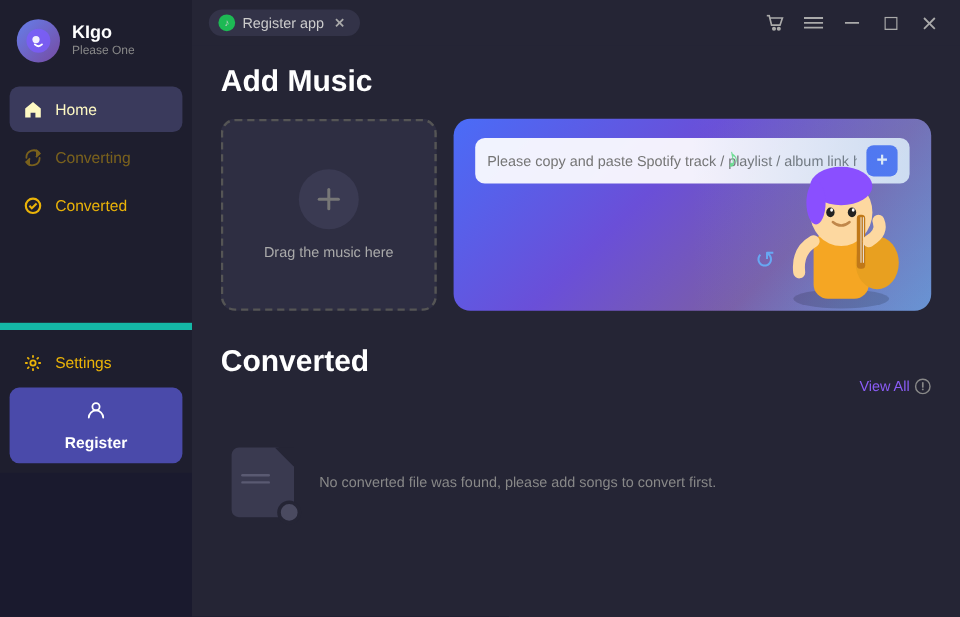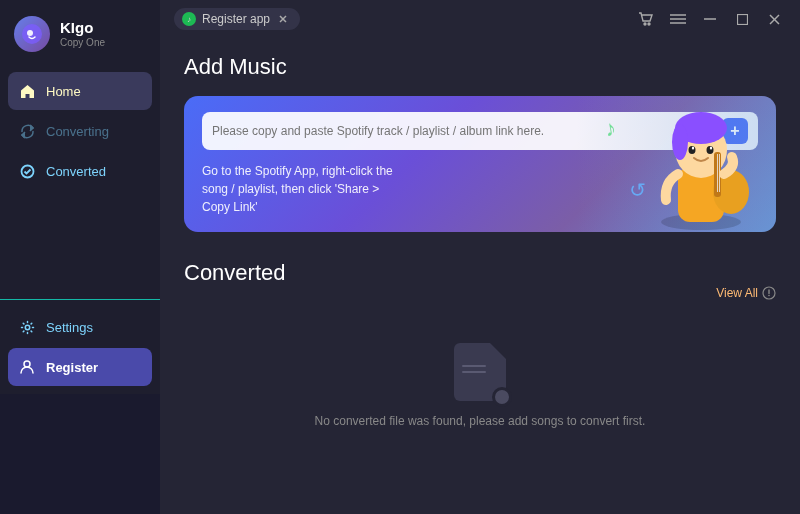--- a/index.html
+++ b/index.html
@@ -60,21 +60,21 @@
 
     .nav-item {
       display: flex;
       align-items: center;
       gap: 10px;
       padding: 10px 10px;
       border-radius: 8px;
       cursor: pointer;
       margin-bottom: 2px;
       font-size: 13px;
-      color: #7dd3fc;
+      color: #eab308;
       transition: background 0.15s;
     }
 
     .nav-item.active {
       background: #3a3a5c;
       color: #fef9c3;
     }
 
     .nav-item.disabled {
       opacity: 0.45;
@@ -86,39 +86,40 @@
       height: 18px;
       display: flex;
       align-items: center;
       justify-content: center;
       font-size: 14px;
       flex-shrink: 0;
     }
 
     .sidebar-bottom {
       padding: 8px;
-      border-top: 1px solid #14b8a6;
+      border-top: 6px solid #14b8a6;
     }
 
     .sidebar-bottom .nav-item {
       margin-bottom: 2px;
     }
 
     .register-item {
       background: #4a4aaa !important;
       color: #fff !important;
       border-radius: 8px;
       display: flex;
       align-items: center;
       gap: 10px;
       padding: 10px 10px;
       cursor: pointer;
       font-size: 13px;
       font-weight: 600;
       margin-top: 2px;
+      flex-direction: column;
     }
 
     
     .main {
       flex: 1;
       background: #252535;
       display: flex;
       flex-direction: column;
       height: 514px;
       overflow: hidden;
@@ -195,22 +196,22 @@
     }
 
     
     .content {
       flex: 1;
       padding: 16px 24px;
       overflow-y: auto;
     }
 
     .section-title {
-      font-size: 22px;
-      font-weight: 400;
+      font-size: 25px;
+      font-weight: 700;
       color: #fff;
       margin-bottom: 16px;
     }
 
     
     .add-music-row {
       display: flex;
       gap: 14px;
       margin-bottom: 28px;
     }
@@ -352,28 +353,28 @@
       align-items: center;
       justify-content: space-between;
       margin-bottom: 20px;
     }
 
     .view-all-btn {
       display: flex;
       align-items: flex-end;
       gap: 4px;
       font-size: 12px;
-      color: #fdba74;
+      color: #8b5cf6;
       cursor: pointer;
       margin-top: 24px;
     }
 
     .empty-state {
       display: flex;
-      flex-direction: column;
+      flex-direction: row;
       align-items: center;
       padding: 20px 0;
       gap: 12px;
     }
 
     .empty-icon {
       width: 70px;
       height: 60px;
       display: flex;
       align-items: center;
@@ -440,21 +441,21 @@
   <div class="logo-area">
     <div class="logo-icon">
       <svg width="22" height="22" viewBox="0 0 22 22" fill="none">
         <circle cx="11" cy="11" r="10" fill="#7c5cfc" opacity="0.8"></circle>
         <circle cx="9" cy="10" r="3" fill="white" opacity="0.9"></circle>
         <path d="M8 14 Q11 17 14 14" stroke="white" stroke-width="1.5" fill="none" stroke-linecap="round"></path>
       </svg>
     </div>
     <div class="logo-text">
       <div class="app-name">KIgo</div>
-      <div class="app-sub">Copy One</div>
+      <div class="app-sub">Please One</div>
     </div>
   </div>
 
   <div class="nav-items">
     <div class="nav-item active">
       <div class="nav-icon">
         <svg width="15" height="15" viewBox="0 0 15 15" fill="currentColor">
           <path d="M7.5 1L1 6.5V14h4.5v-4h4v4H14V6.5L7.5 1z"></path>
         </svg>
       </div>
@@ -553,29 +554,37 @@
       </div>
     </div>
   </div>
 
   <div class="content">
 
     <div class="section-title">Add Music</div>
 
     <div class="add-music-row">
 
+      <div class="drag-area">
+        <div class="drag-plus">
+          <svg width="28" height="28" viewBox="0 0 28 28" fill="none" stroke="#777" stroke-width="2.5" stroke-linecap="round">
+            <line x1="14" y1="6" x2="14" y2="22"></line>
+            <line x1="6" y1="14" x2="22" y2="14"></line>
+          </svg>
+        </div>
+        <span class="drag-label">Drag the music here</span>
+      </div>
 
       <div class="spotify-banner">
         <div class="paste-input-row">
           <input class="paste-input" type="text" placeholder="Please copy and paste Spotify track / playlist / album link here." style="">
           <div class="paste-add-btn">
             <span>+</span>
           </div>
         </div>
-        <div class="banner-hint">Go to the Spotify App, right-click the song / playlist, then click 'Share &gt; Copy Link'</div>
 
         <div class="illus-music-note-1">♪</div>
         <div class="illus-music-note-2">♫</div>
         <div class="illus-refresh">↺</div>
 
         <svg class="character-illus" viewBox="0 0 130 140" fill="none" xmlns="http://www.w3.org/2000/svg">
 
           <ellipse cx="65" cy="130" rx="40" ry="8" fill="rgba(0,0,0,0.15)"></ellipse>
 
           <rect x="42" y="75" width="46" height="55" rx="12" fill="#f5a623"></rect>

